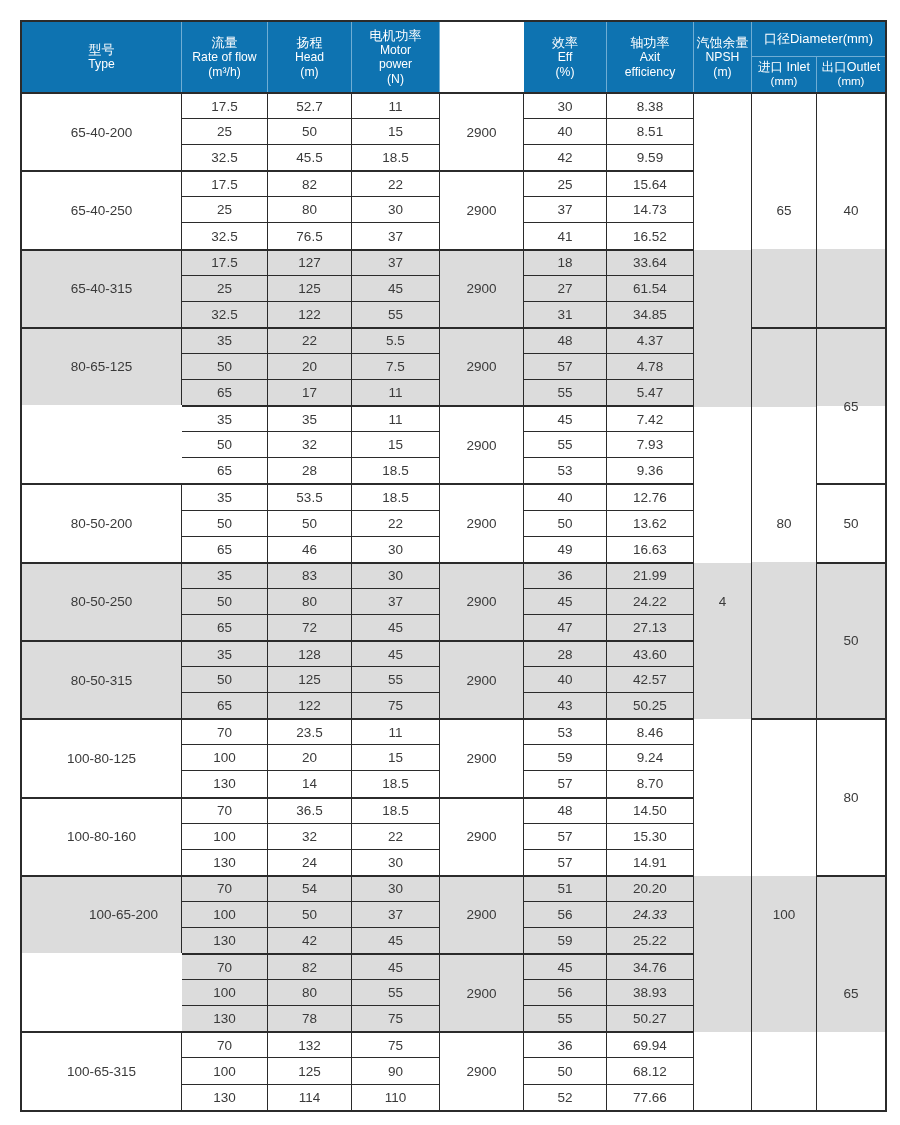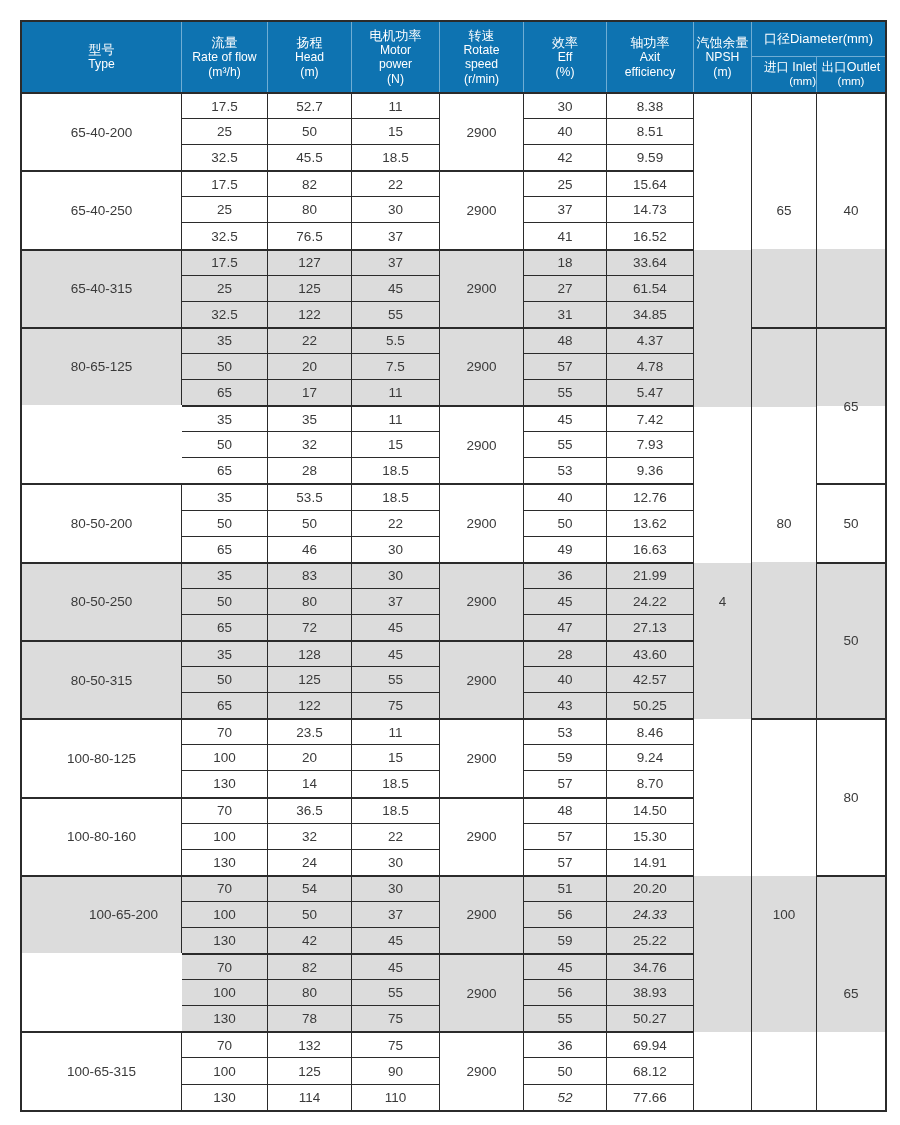--- a/index.html
+++ b/index.html
@@ -29,21 +29,21 @@
   .hbb{border-bottom:1px solid #6fadd4;}
   .h-type{grid-column:1;grid-row:1/3;}
   .h-flow{grid-column:2;grid-row:1/3;}
   .h-head{grid-column:3;grid-row:1/3;}
   .h-power{grid-column:4;grid-row:1/3;}
   .h-speed{grid-column:5;grid-row:1/3;}
   .h-eff{grid-column:6;grid-row:1/3;}
   .h-shaft{grid-column:7;grid-row:1/3;}
   .h-npsh{grid-column:8;grid-row:1/3;}
   .h-dia{grid-column:9/11;grid-row:1;font-size:13px;}
-  .h-inlet{grid-column:9;grid-row:2;align-items:flex-end;}
+  .h-inlet{grid-column:9;grid-row:2;}
   .h-outlet{grid-column:10;grid-row:2;}
   .h-inlet .unit,.h-outlet .unit{font-size:11.5px;}
   
   .c{
     display:flex;align-items:center;justify-content:center;
     font-size:13.5px;color:#3a3a3a;background:#fff;
   }
   .br{border-right:1px solid #2b2b2b;}
   .rt{border-top:1px solid #2b2b2b;}
   .gt{border-top:2px solid #2b2b2b;}
@@ -85,25 +85,20 @@
       <div class="en">Head</div>
       <div class="unit">(m)</div>
     </div>
 
     <div class="hd h-power hbr">
       <div class="zh">电机功率</div>
       <div class="en" style="width:52px;">Motor power</div>
       <div class="unit">(N)</div>
     </div>
 
-    <div class="hd h-speed hbr">
-      <div class="zh">转速</div>
-      <div class="en" style="width:48px;">Rotate speed</div>
-      <div class="unit">(r/min)</div>
-    </div>
 
     <div class="hd h-eff hbr">
       <div class="zh">效率</div>
       <div class="en">Eff</div>
       <div class="unit">(%)</div>
     </div>
 
     <div class="hd h-shaft hbr">
       <div class="zh">轴功率</div>
       <div class="en" style="width:70px;">Axit efficiency</div>
@@ -339,21 +334,21 @@
       <div class="c br gt" style="grid-area: 39 / 6 / span 1;">36</div>
       <div class="c br gt" style="grid-area: 39 / 7 / span 1;">69.94</div>
       <div class="c br rt" style="grid-area: 40 / 2 / span 1;">100</div>
       <div class="c br rt" style="grid-area: 40 / 3 / span 1;">125</div>
       <div class="c br rt" style="grid-area: 40 / 4 / span 1;">90</div>
       <div class="c br rt" style="grid-area: 40 / 6 / span 1;">50</div>
       <div class="c br rt" style="grid-area: 40 / 7 / span 1;">68.12</div>
       <div class="c br rt" style="grid-area: 41 / 2 / span 1;">130</div>
       <div class="c br rt" style="grid-area: 41 / 3 / span 1;">114</div>
       <div class="c br rt" style="grid-area: 41 / 4 / span 1;">110</div>
-      <div class="c br rt" style="grid-area: 41 / 6 / span 1; font-style: italic;">52</div>
+      <div class="c br rt" style="grid-area: 41 / 6 / span 1;">52</div>
       <div class="c br rt" style="grid-area: 41 / 7 / span 1;">77.66</div>
       <div class="c br gt npsh-grad" style="grid-area: 3 / 8 / span 39;">4</div>
       <div class="c br gt in-grad0" style="grid-area: 3 / 9 / span 9;">65</div>
       <div class="c br gt in-grad1" style="grid-area: 12 / 9 / span 15;">80</div>
       <div class="c br gt in-grad2" style="grid-area: 27 / 9 / span 15;">100</div>
       <div class="c gt out-grad0" style="grid-area: 3 / 10 / span 9;">40</div>
       <div class="c gt out-grad1" style="grid-area: 12 / 10 / span 6;">65</div>
       <div class="c gt out-grad2" style="grid-area: 18 / 10 / span 3;">50</div>
       <div class="c gt out-grad3" style="grid-area: 21 / 10 / span 6;">50</div>
       <div class="c gt out-grad4" style="grid-area: 27 / 10 / span 6;">80</div>

